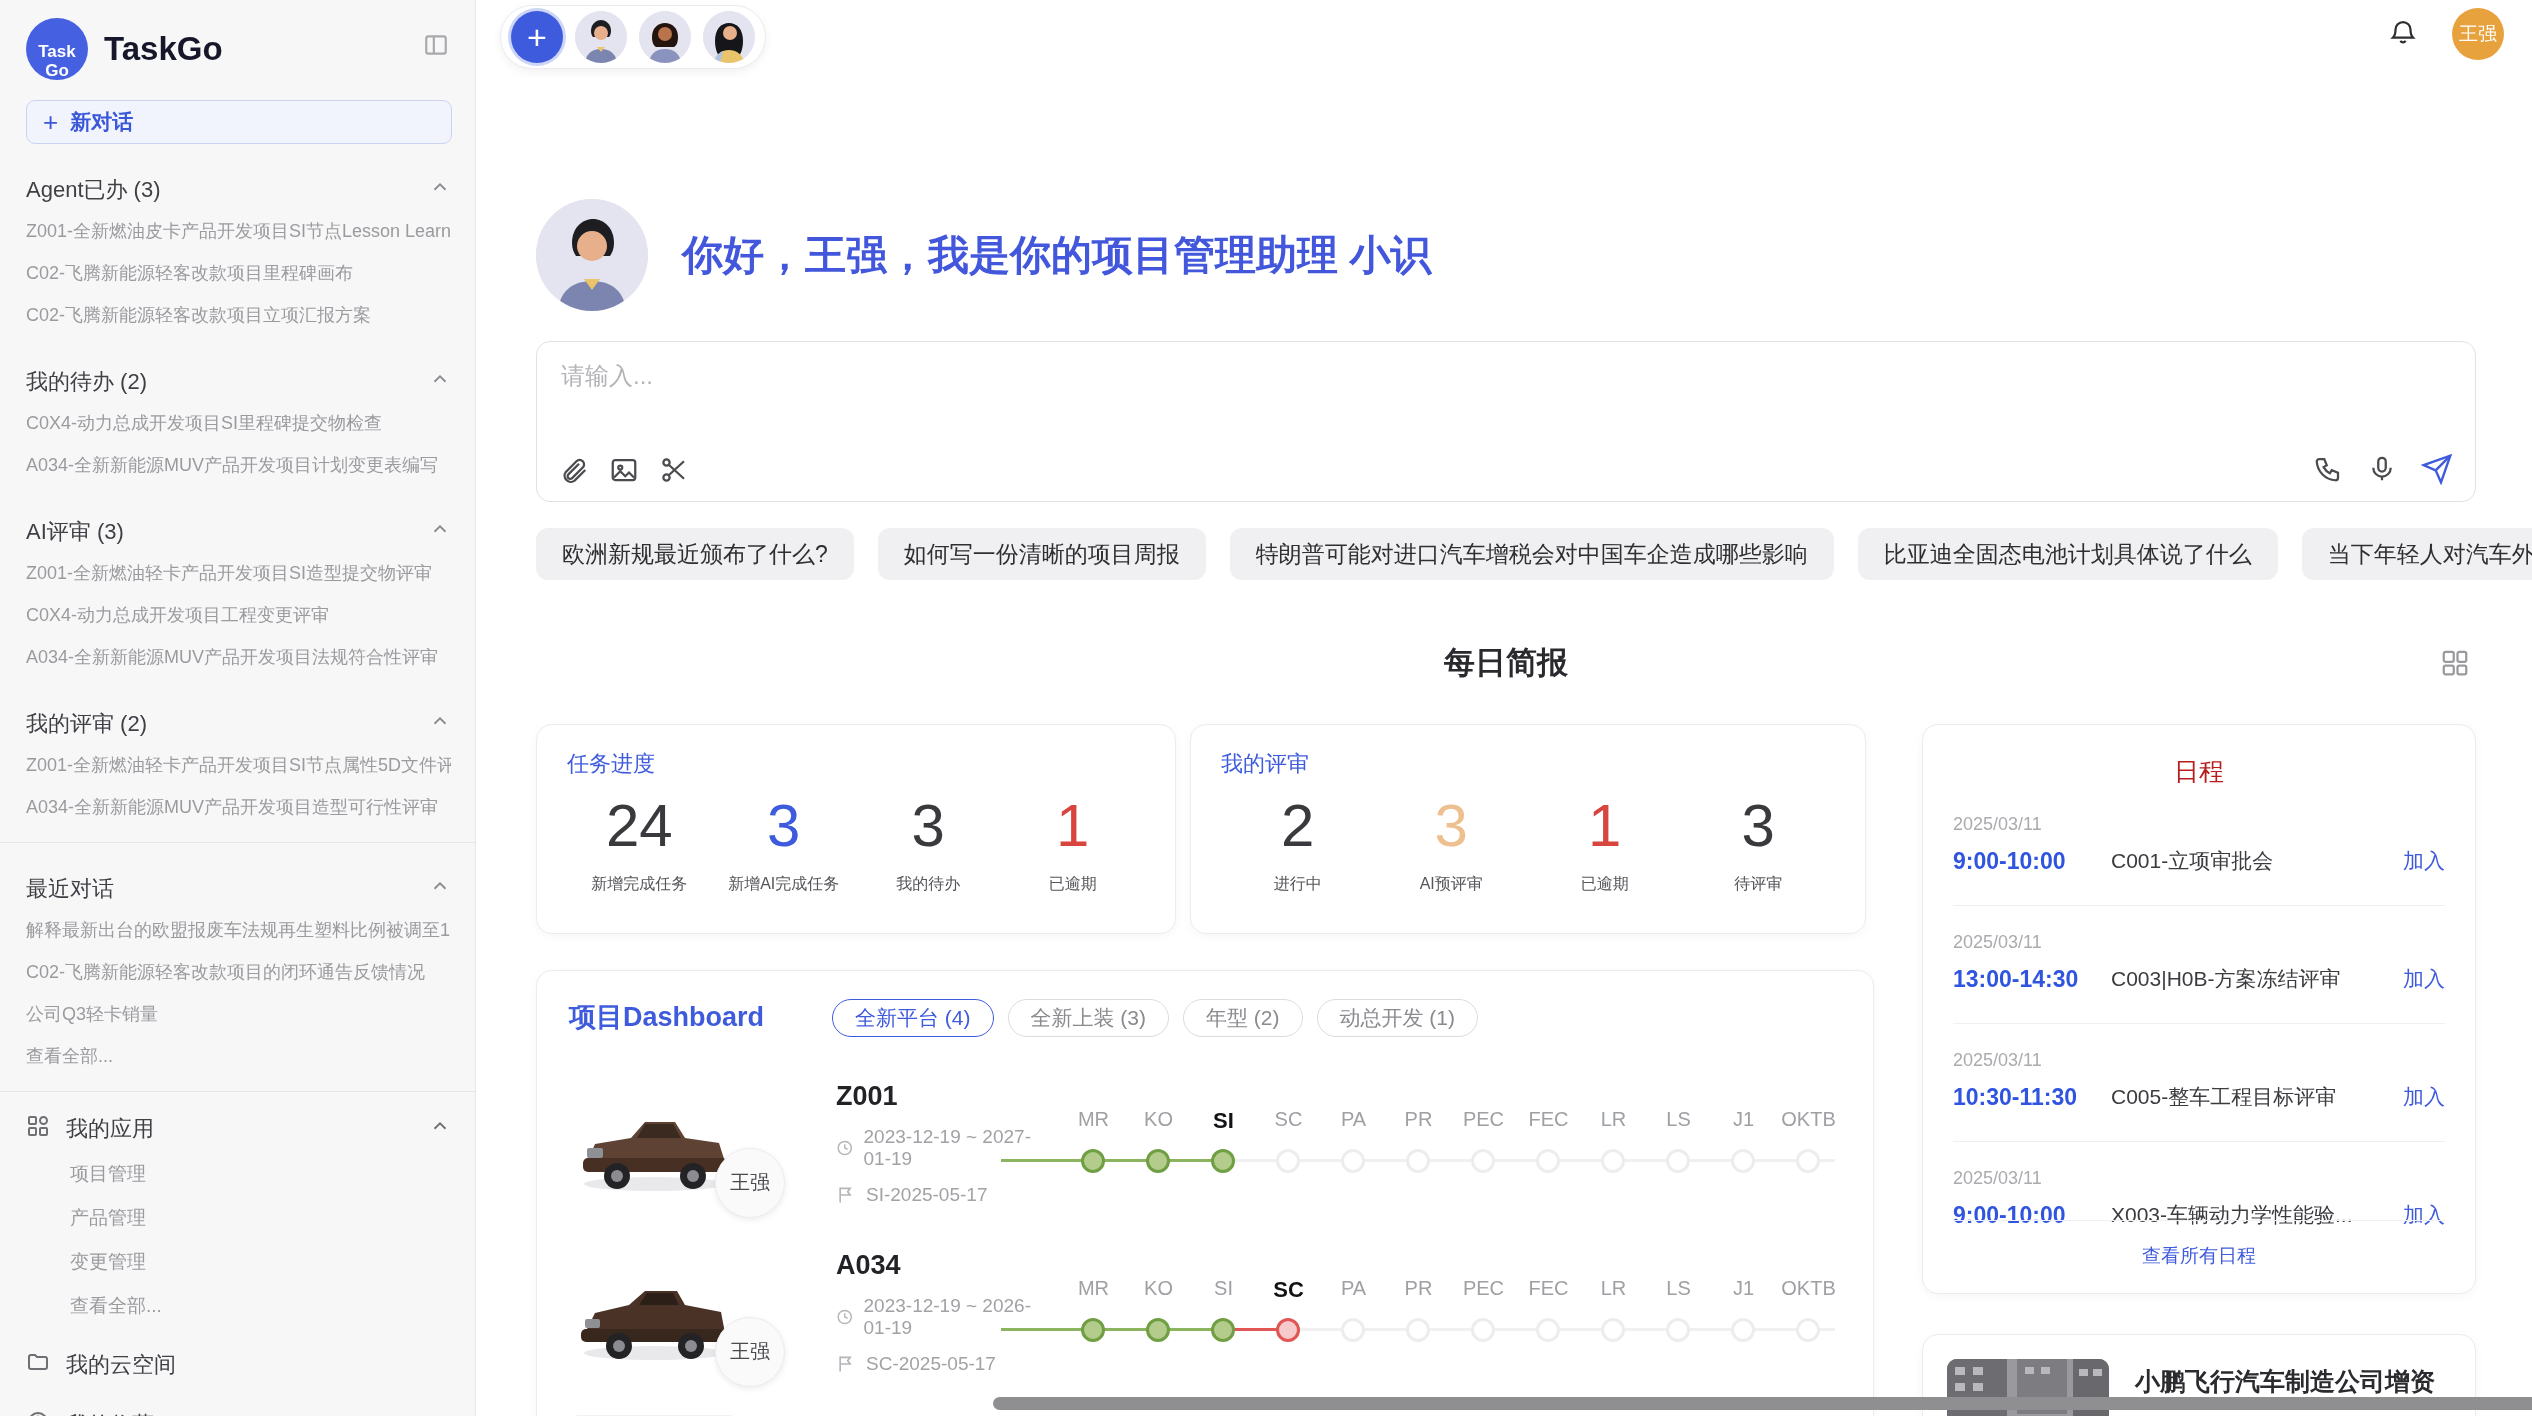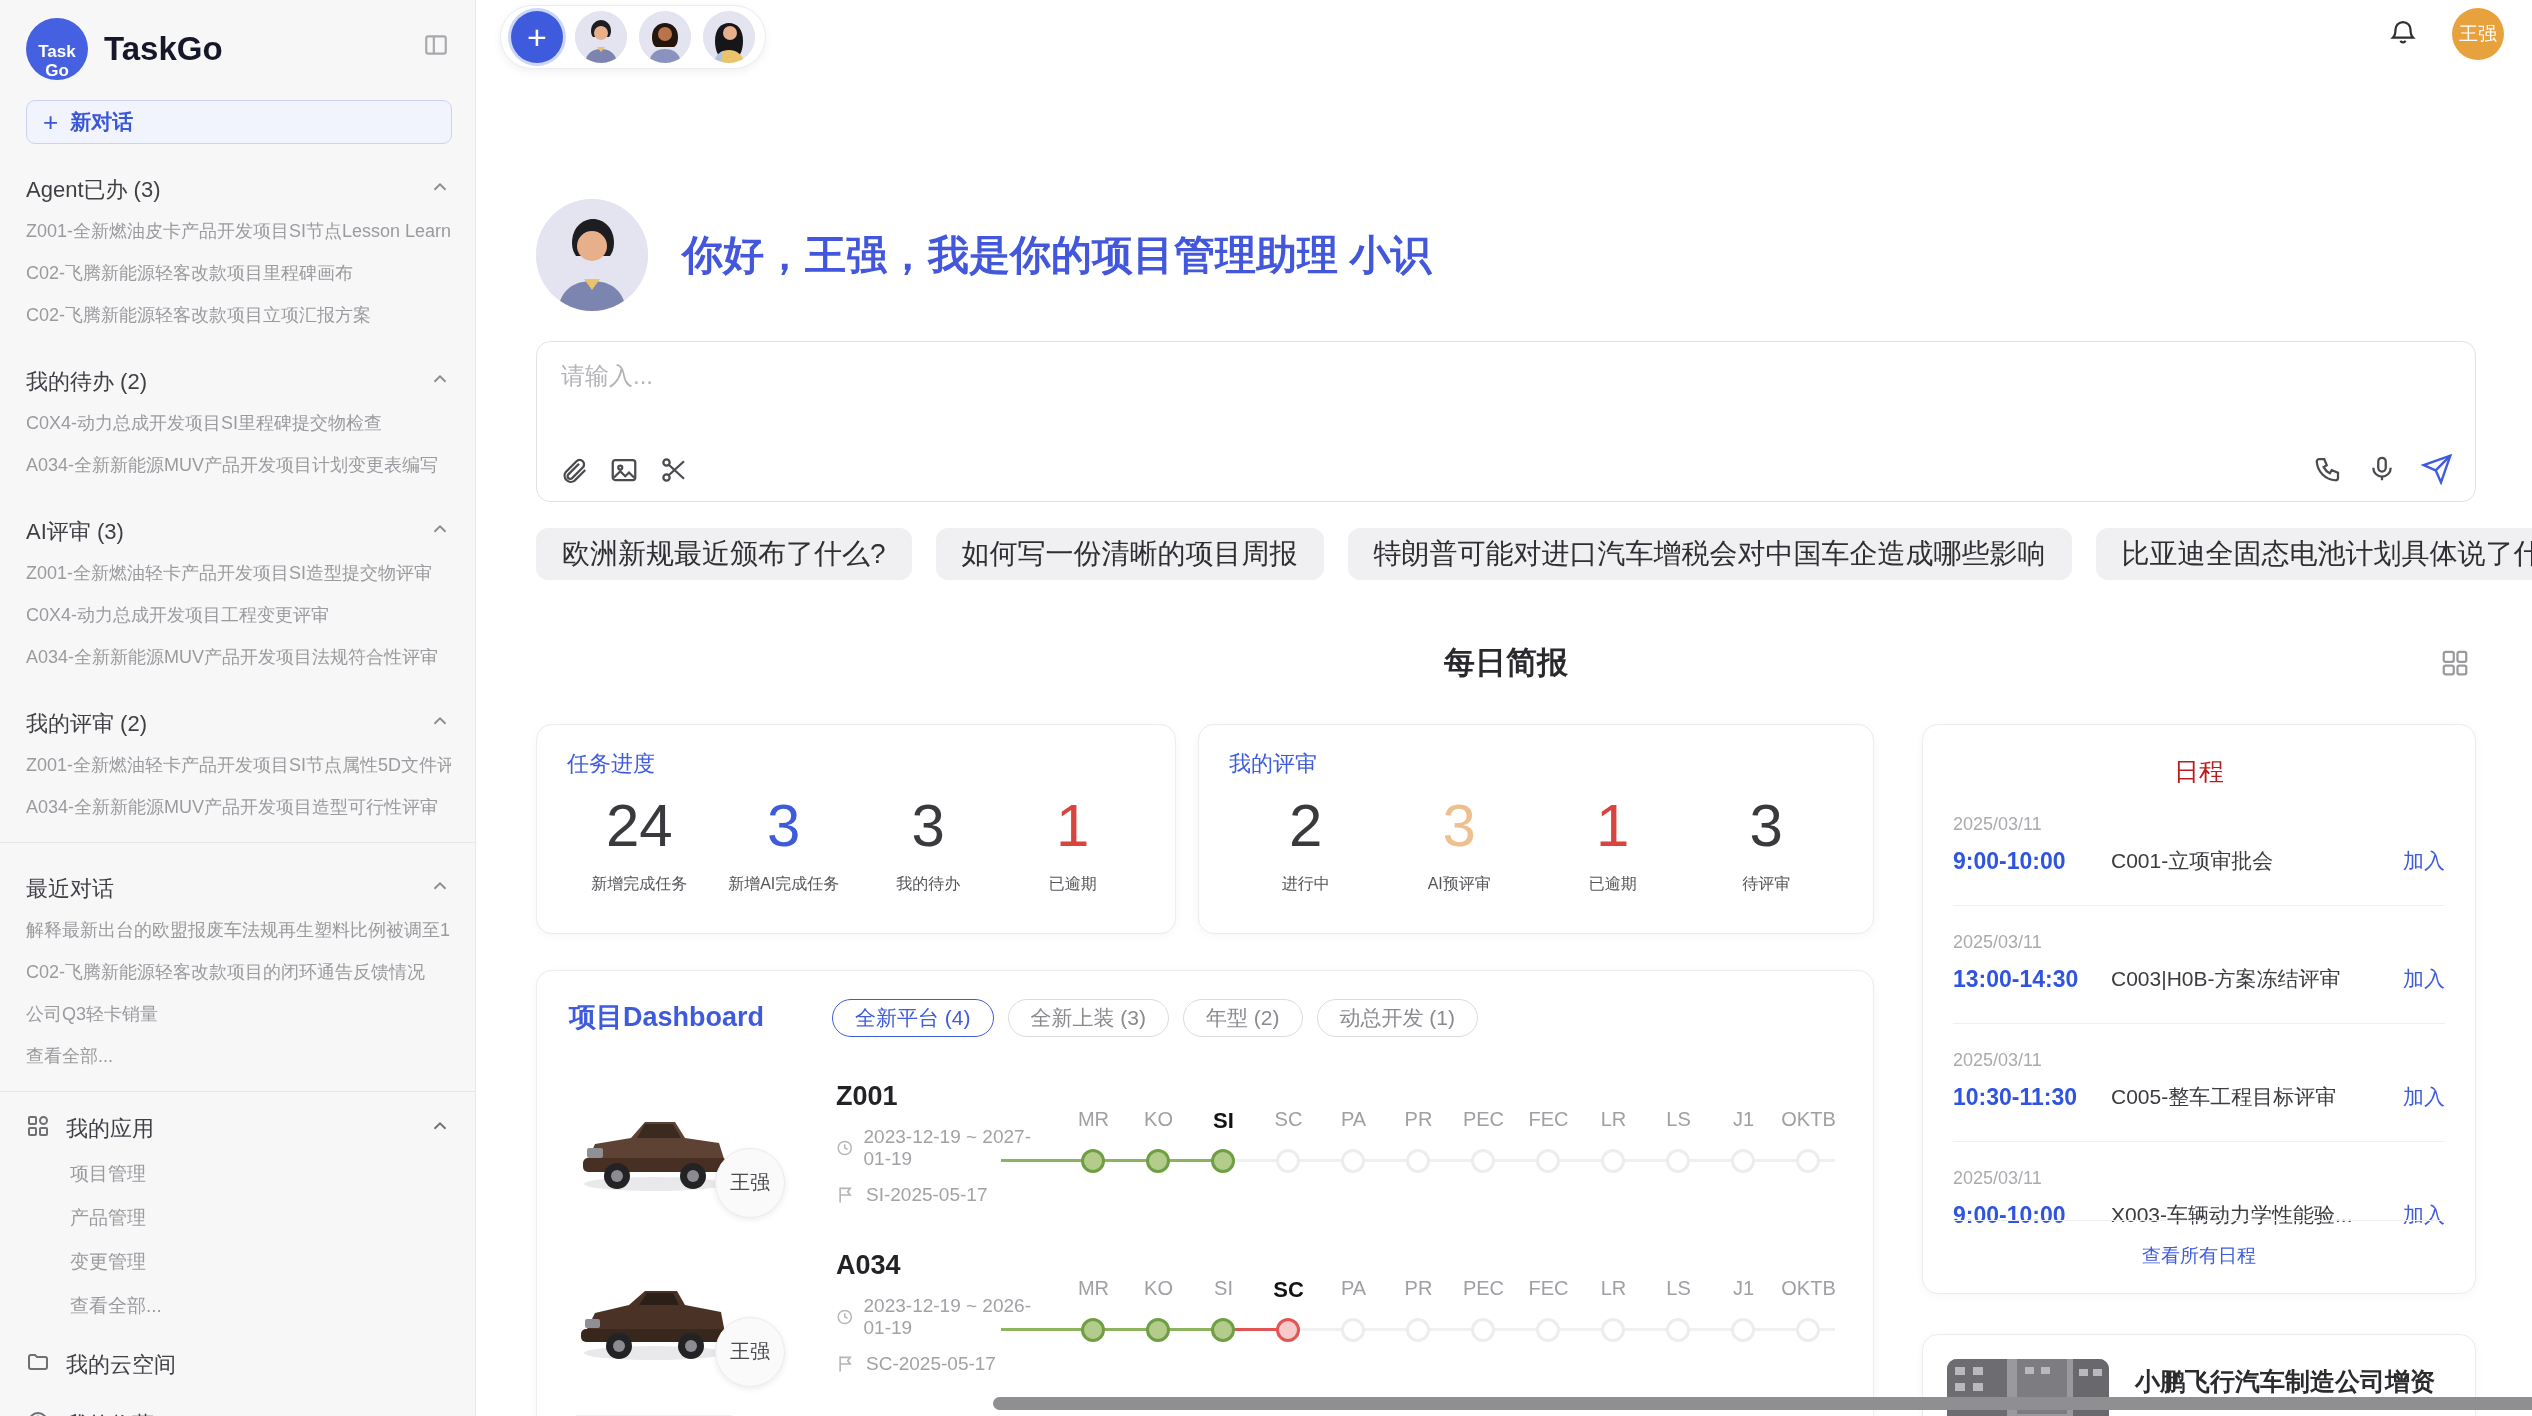--- a/index.html
+++ b/index.html
@@ -54,31 +54,31 @@
     position:relative; background:#fff; }
   .composer input { position:absolute; left:24px; top:20px; width:1400px; border:none; outline:none;
     font-size:24px; color:#555; background:transparent; font-family:inherit; }
   .composer input::placeholder { color:#b4b4b8; }
   .comp-icons-l { position:absolute; left:22px; bottom:16px; display:flex; gap:20px; color:#4a4a4f; }
   .comp-icons-r { position:absolute; right:22px; bottom:16px; display:flex; gap:24px; align-items:center; color:#4a4a4f; }
   .icon-btn { cursor:pointer; display:flex; align-items:center; }
 
   .chips { margin-top:26px; display:flex; gap:24px; }
   .chip { height:52px; background:#f0f0f2; border-radius:12px; display:flex; align-items:center;
-    padding:0 26px; font-size:28px; color:#2f2f33; cursor:pointer; white-space:nowrap; }
+    padding:0 26px; font-size:23px; color:#2f2f33; cursor:pointer; white-space:nowrap; }
 
   .brief-head { margin-top:62px; position:relative; height:46px; }
   .brief-title { text-align:center; font-size:31px; font-weight:700; color:#2a2a2e; }
   .grid-ico { position:absolute; right:6px; top:6px; color:#9a9a9e; cursor:pointer; }
 
   .band { margin-top:36px; display:flex; gap:48px; }
   .col-left { width:1338px; }
   .col-right { width:554px; }
 
-  .stat-row { display:flex; gap:22px; }
+  .stat-row { display:flex; gap:14px; }
   .card { background:#fff; border:1px solid #ececef; border-radius:16px; box-shadow:0 2px 10px rgba(0,0,0,.04); }
   .stat-card { height:210px; padding:24px 30px; }
   .stat-card.c1 { width:640px; } .stat-card.c2 { width:676px; }
   .stat-card h3 { font-size:22px; font-weight:400; color:#3f5bdd; }
   .stat-grid { display:flex; margin-top:12px; }
   .stat { flex:1; text-align:center; }
   .stat .v { font-size:60px; font-weight:400; color:#3a3a3e; }
   .stat .v.blue { color:#3f5bdd; } .stat .v.red { color:#d8453e; } .stat .v.orange { color:#eec08f; }
   .stat .l { font-size:16px; color:#55555a; margin-top:14px; }
 

